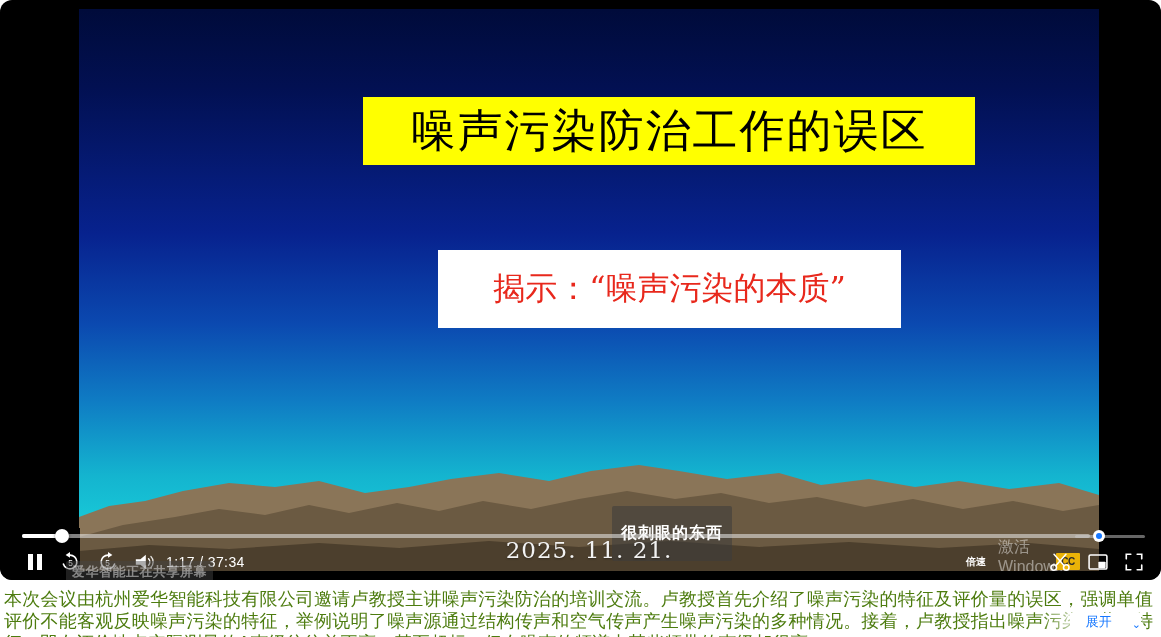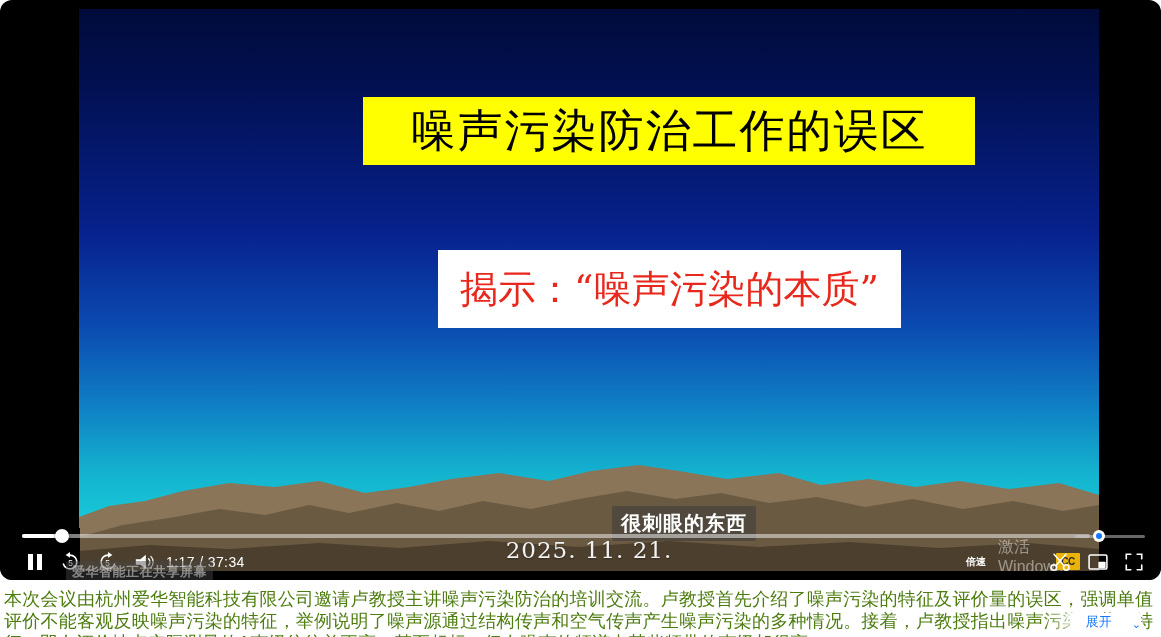--- a/index.html
+++ b/index.html
@@ -63,21 +63,21 @@
   
   .subtitle-box {
     position: absolute;
     left: 359px; top: 241px;
     width: 463px; height: 78px;
     background: #ffffff;
     display: flex; align-items: center; justify-content: center;
   }
   .subtitle-box span {
     font-family: "DejaVu Serif", "Liberation Serif", serif;
-    font-size: 38px;
+    font-size: 32px;
     font-weight: 400;
     color: #e8281c;
     white-space: nowrap;
   }
 
   
   .company-box {
     position: absolute;
     left: 455px; top: 469px;
     width: 276px; height: 34px;
@@ -88,24 +88,24 @@
     font-family: "DejaVu Serif", "Liberation Serif", serif;
     font-size: 21px;
     color: #0a1a6e;
     white-space: nowrap;
   }
 
   
   .video-caption {
     position: absolute;
     left: 533px; top: 497px;
-    padding: 4px 9px;
+    padding: 17px 9px;
     background: rgba(60,60,60,0.55);
     color: #ffffff;
-    font-size: 20px;
+    font-size: 16px;
     font-weight: bold;
     letter-spacing: 1px;
     white-space: nowrap;
     border-radius: 2px;
   }
 
   
   .slide-date {
     position: absolute;
     left: 0; right: 0; top: 528px;

